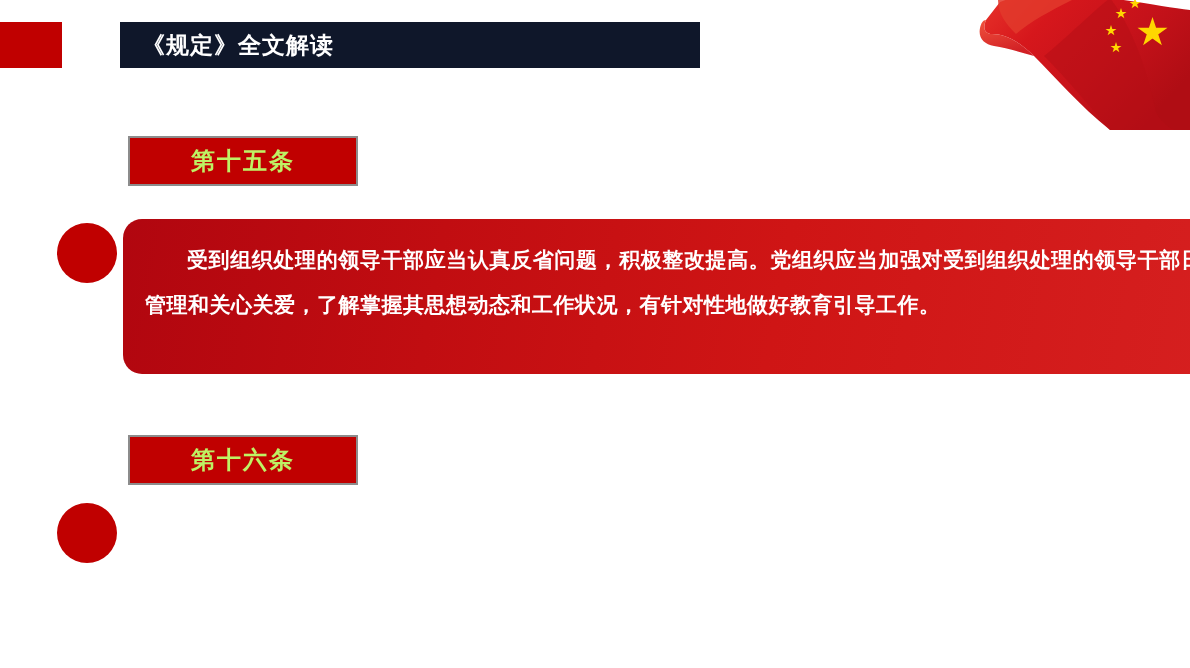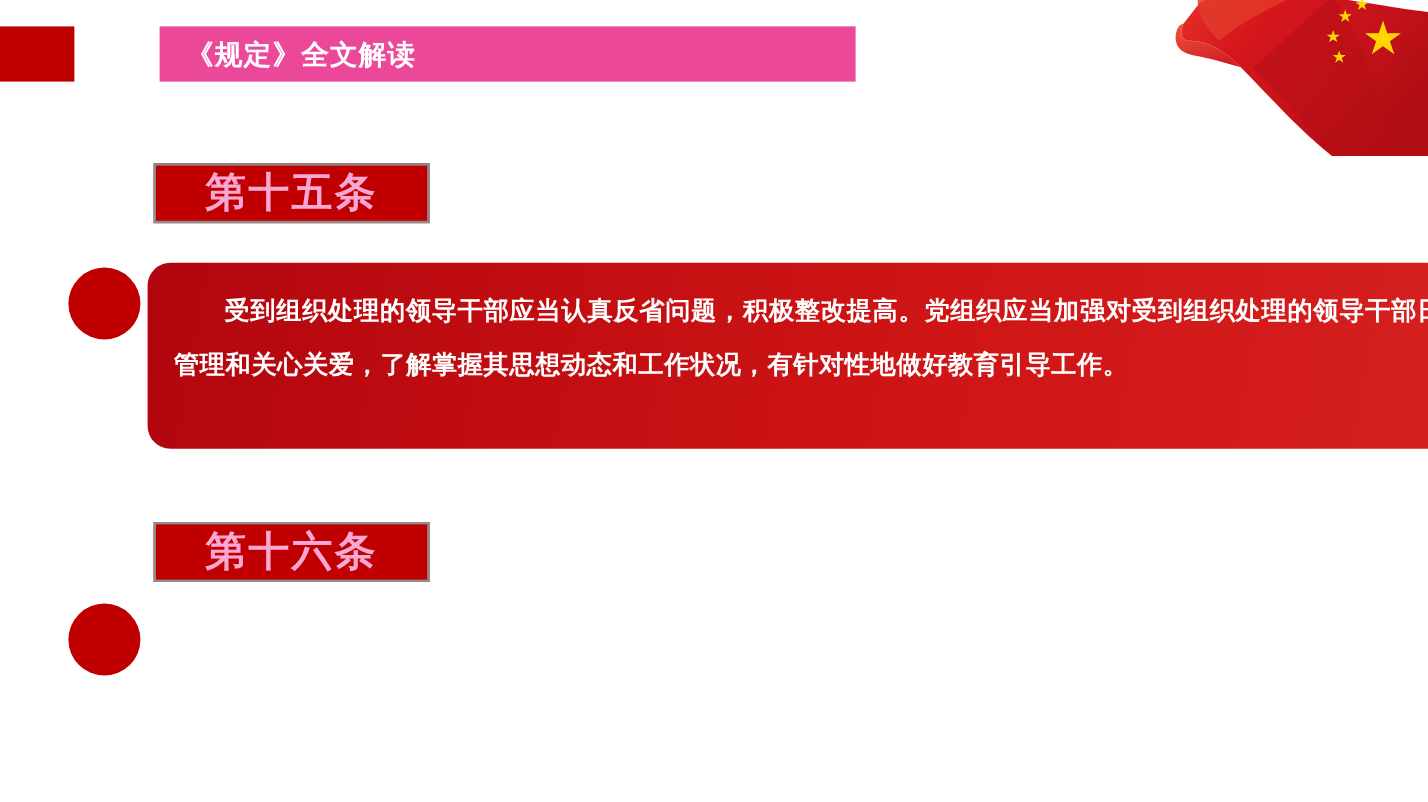--- a/index.html
+++ b/index.html
@@ -28,25 +28,25 @@
   .header-accent-block {
     position: absolute;
     left: 0px;
     top: 22px;
     width: 62px;
     height: 46px;
     background: #c00000;
   }
   .header-bar {
     position: absolute;
-    left: 133px;
+    left: 120px;
     top: 22px;
     width: 580px;
     height: 46px;
-    background: #ec4899;
+    background: #0f172a;
   }
   .header-title {
     position: absolute;
     left: 22px;
     top: 0;
     height: 46px;
     line-height: 46px;
     color: #ffffff;
     font-size: 23px;
     font-weight: bold;
@@ -74,22 +74,22 @@
     background: #c00000;
     border: 2px solid #8c8c8c;
     box-sizing: border-box;
   }
   .article-label .label-text {
     display: block;
     width: 100%;
     height: 100%;
     line-height: 46px;
     text-align: center;
-    color: #f9a8d4;
-    font-size: 34px;
+    color: #bef264;
+    font-size: 24px;
     font-weight: bold;
     letter-spacing: 2px;
   }
   #article-label-15 { left: 128px; top: 136px; }
   #article-label-16 { left: 128px; top: 420px; margin-top: 15px; }
 
   
   .bullet-dot {
     position: absolute;
     width: 60px;

